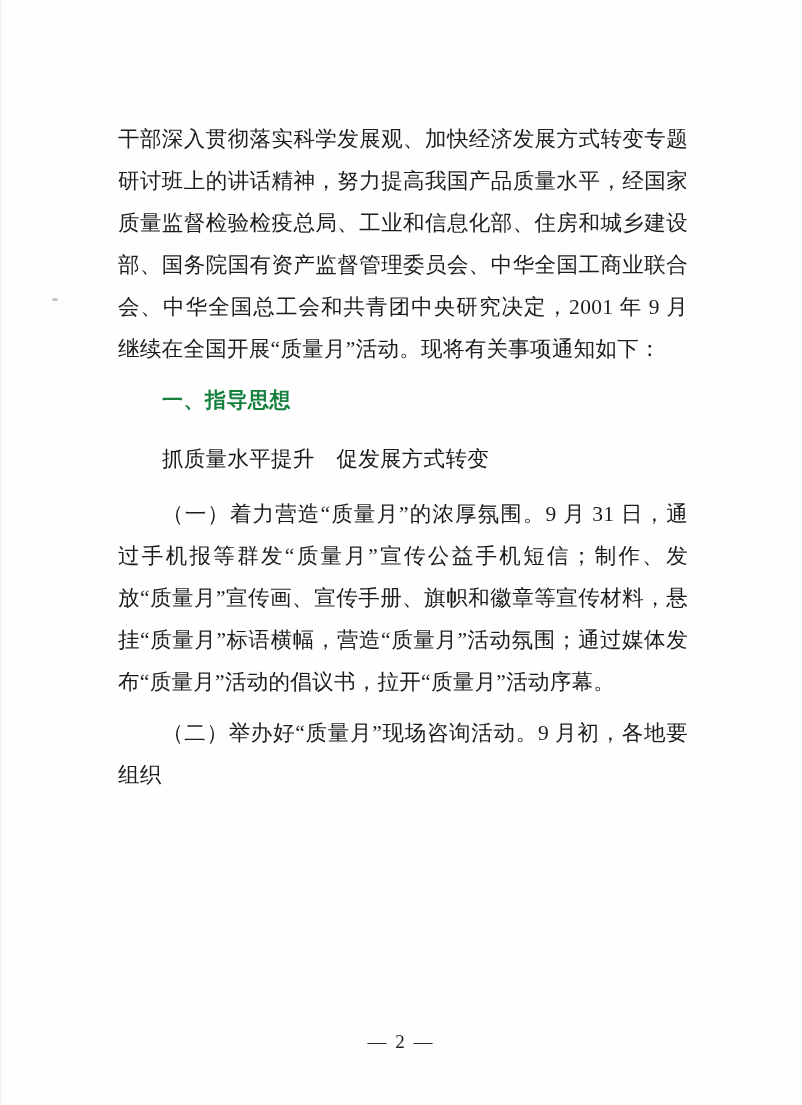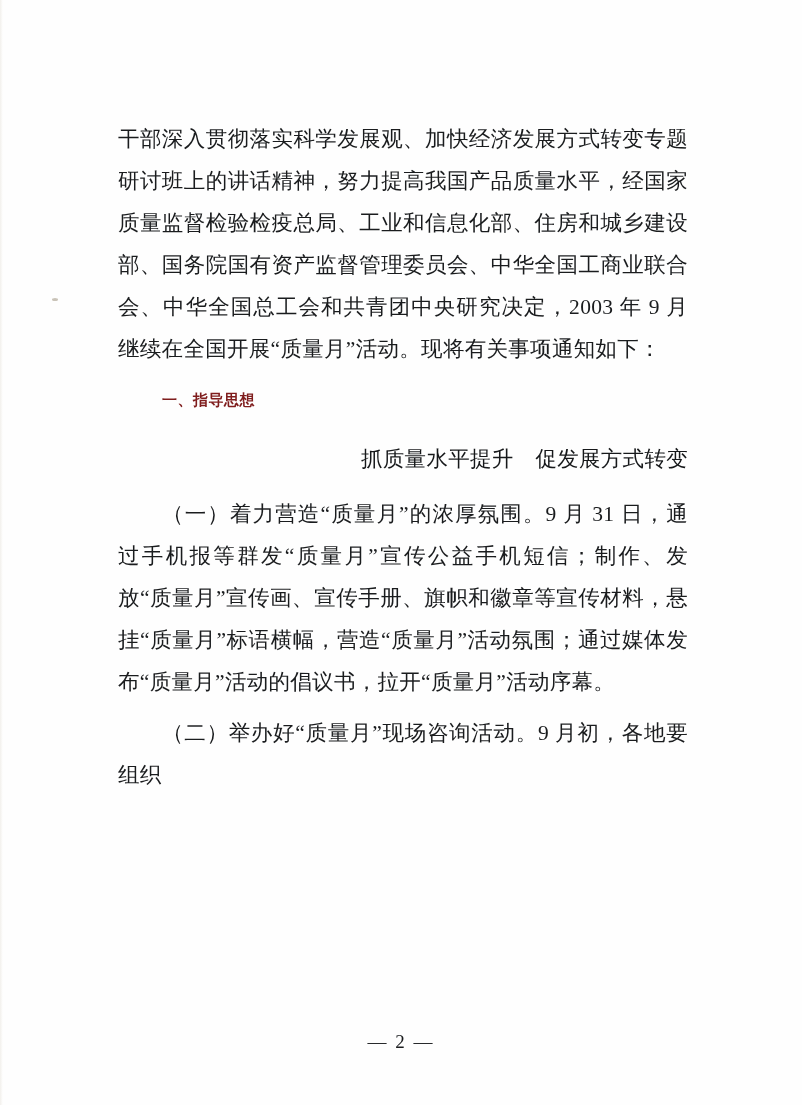--- a/index.html
+++ b/index.html
@@ -31,35 +31,34 @@
     text-align: justify;
     text-justify: inter-ideograph;
     letter-spacing: 0.3px;
     margin: 0;
     color: #1a1c1e;
   }
   .para.indent {
     text-indent: 44px;
   }
   .heading {
-    font-size: 15px;
+    font-size: 21px;
     line-height: 42px;
     font-weight: bold;
     margin: 0;
     text-indent: 44px;
     letter-spacing: 0.5px;
-    color: #7f1d1d;
+    color: #15803d;
   }
   .subject-line {
     font-size: 21.5px;
     line-height: 42px;
     margin: 0;
     text-indent: 44px;
     letter-spacing: 0.3px;
-    text-align: right;
   }
   .gap-sm { height: 9px; }
   .gap-xs { height: 4px; }
   .footer {
     position: absolute;
     left: 0;
     right: 0;
     bottom: 52px;
     text-align: center;
     font-size: 19px;
@@ -87,21 +86,21 @@
 </head>
 <body>
 
 <div class="page">
 
   <div class="edge-left"></div>
   <div class="speck"></div>
 
   <div class="content">
 
-    <p class="para">干部深入贯彻落实科学发展观、加快经济发展方式转变专题研讨班上的讲话精神，努力提高我国产品质量水平，经国家质量监督检验检疫总局、工业和信息化部、住房和城乡建设部、国务院国有资产监督管理委员会、中华全国工商业联合会、中华全国总工会和共青团中央研究决定，2003 年 9 月继续在全国开展“质量月”活动。现将有关事项通知如下：</p>
+    <p class="para">干部深入贯彻落实科学发展观、加快经济发展方式转变专题研讨班上的讲话精神，努力提高我国产品质量水平，经国家质量监督检验检疫总局、工业和信息化部、住房和城乡建设部、国务院国有资产监督管理委员会、中华全国工商业联合会、中华全国总工会和共青团中央研究决定，2001 年 9 月继续在全国开展“质量月”活动。现将有关事项通知如下：</p>
 
     <div class="gap-sm"></div>
     <h2 class="heading">一、指导思想</h2>
     <div class="gap-xs"></div>
 
 
     <div class="gap-sm"></div>
     <div class="gap-xs"></div>
 
     <p class="subject-line">抓质量水平提升　促发展方式转变</p>

